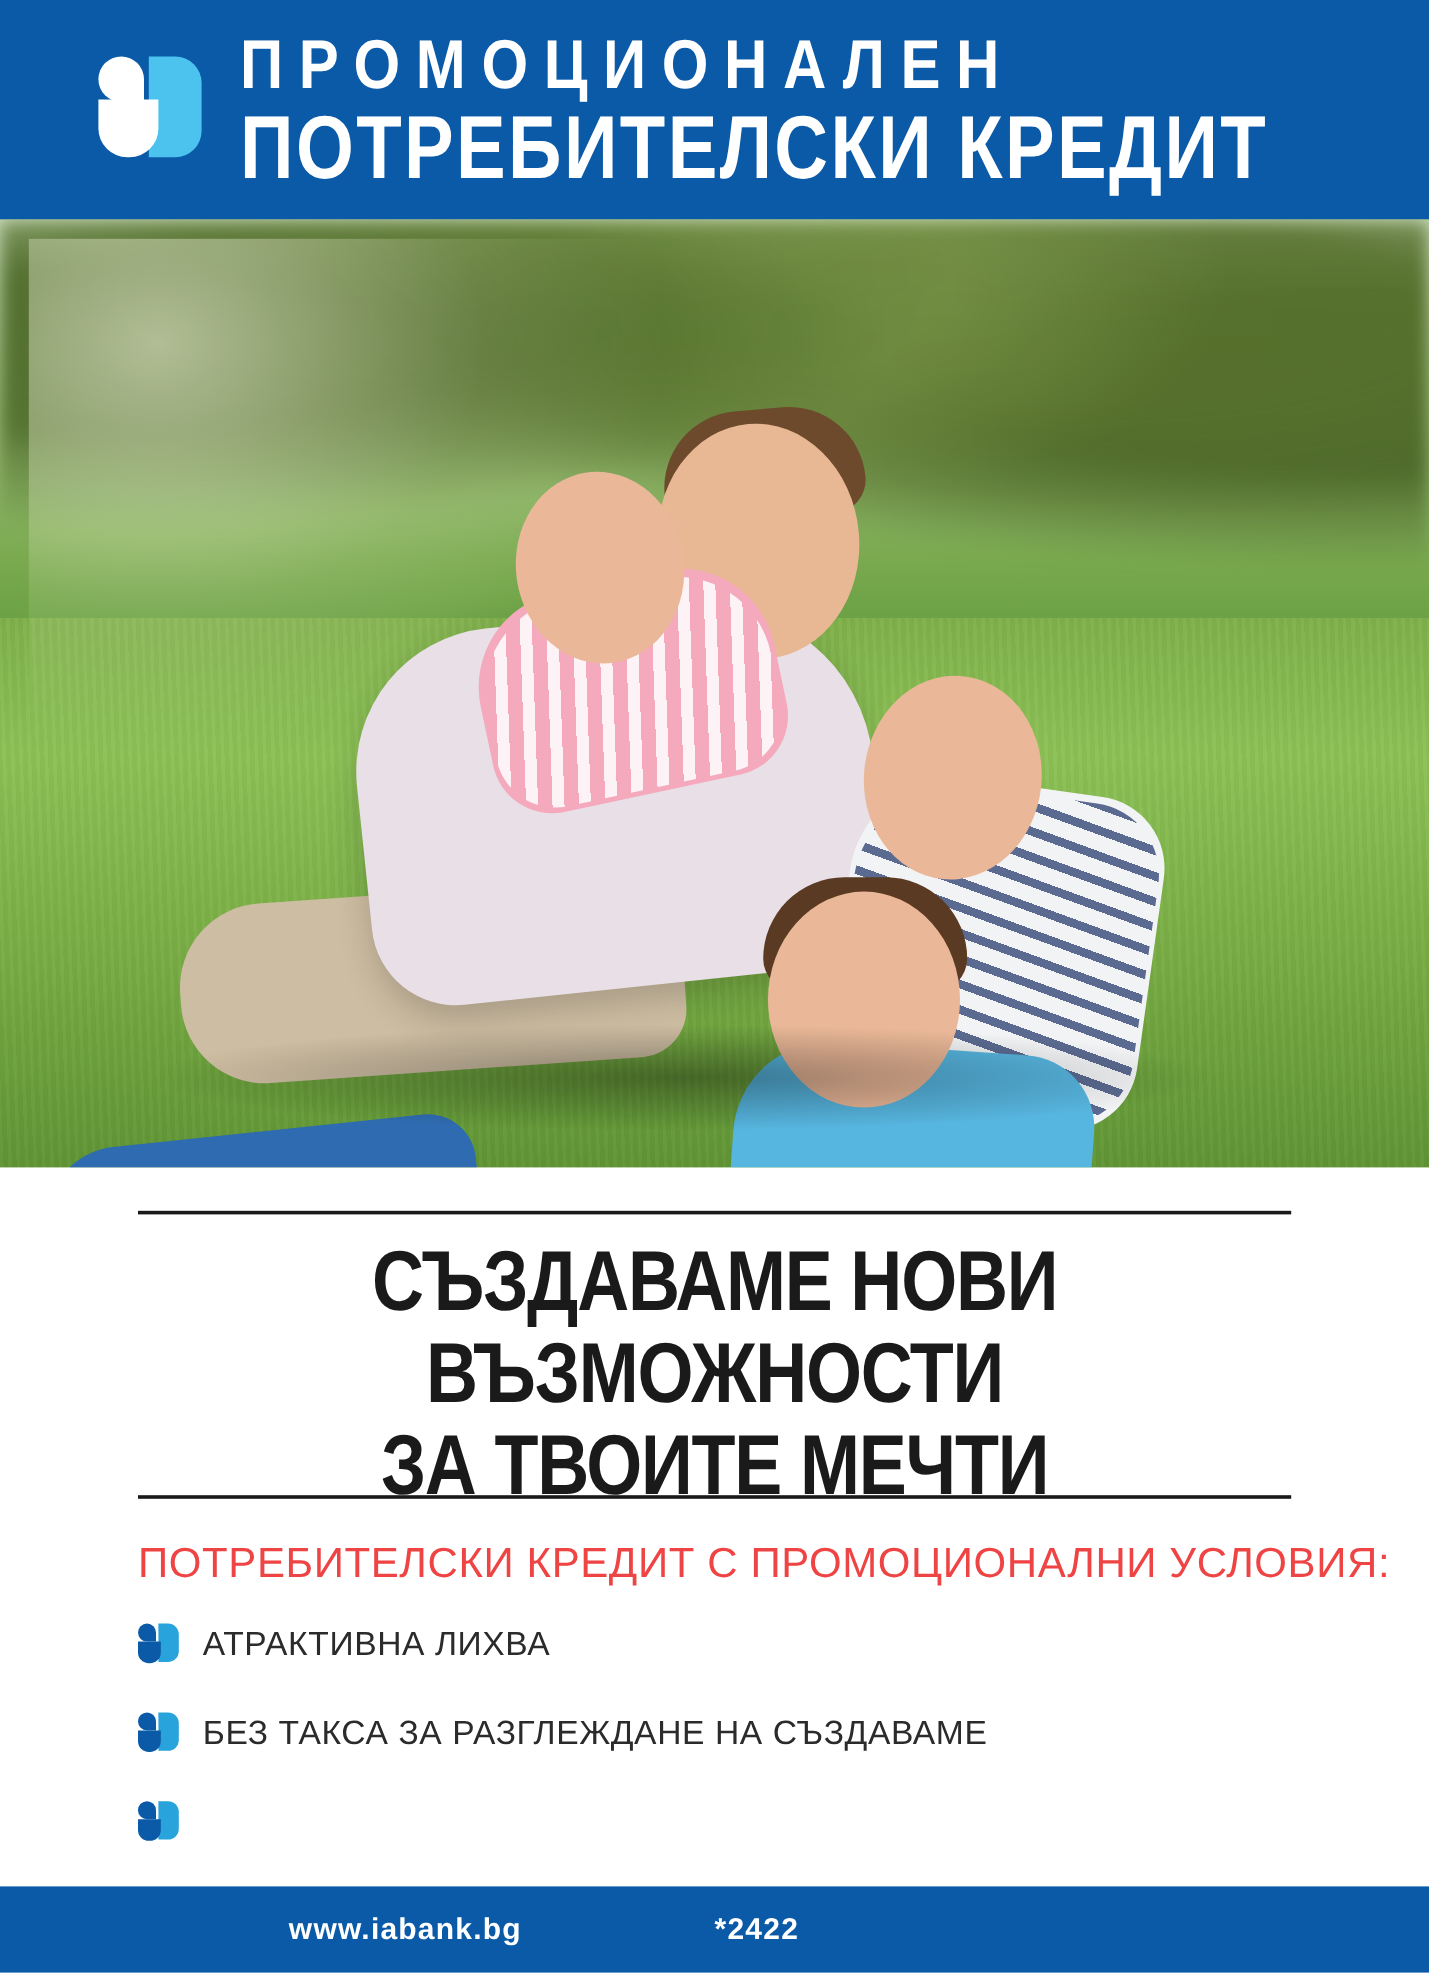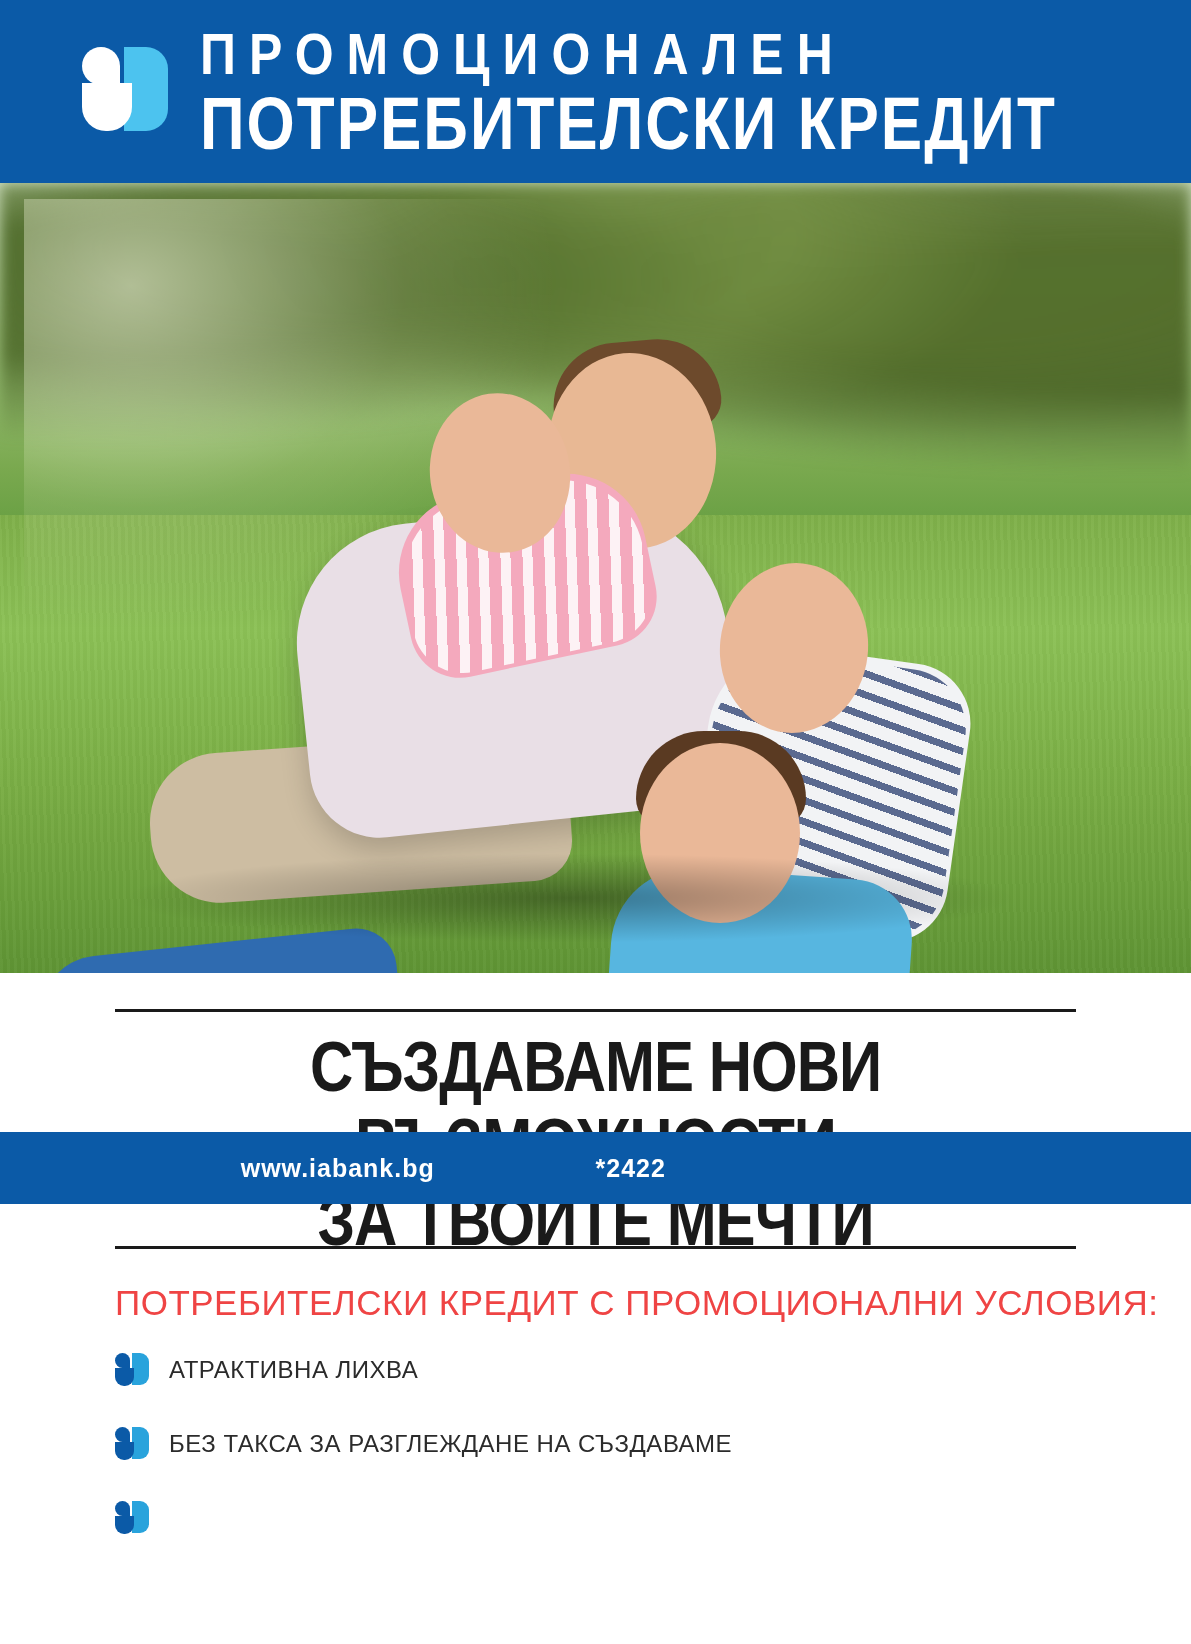--- a/index.html
+++ b/index.html
@@ -11,21 +11,21 @@
     width: 1191px;
     height: 1644px;
     font-family: "Liberation Sans", sans-serif;
     overflow: hidden;
     position: relative;
   }
 
   .poster {
     position: relative;
     width: 1191px;
-    height: 1204px;
+    height: 1644px;
     background: #ffffff;
     box-sizing: border-box;
   }
 
   
   .header {
     position: absolute;
     left: 0;
     top: 0;
     width: 1191px;
@@ -342,21 +342,21 @@
     background: #29a3dc;
     border-radius: 0 9px 9px 0;
   }
   .bullet-icon .b3 {
     left: 0; top: 15px;
     width: 19px; height: 18px;
     background: #0b5aa7;
     border-radius: 0 0 9px 9px;
   }
   .bullet-text {
-    font-size: 24px;
+    font-size: 28px;
     color: #2b2b2b;
     letter-spacing: 0.5px;
     font-family: "Liberation Sans", sans-serif;
     white-space: nowrap;
   }
 
   
   .footer {
     position: absolute;
     left: 0;

